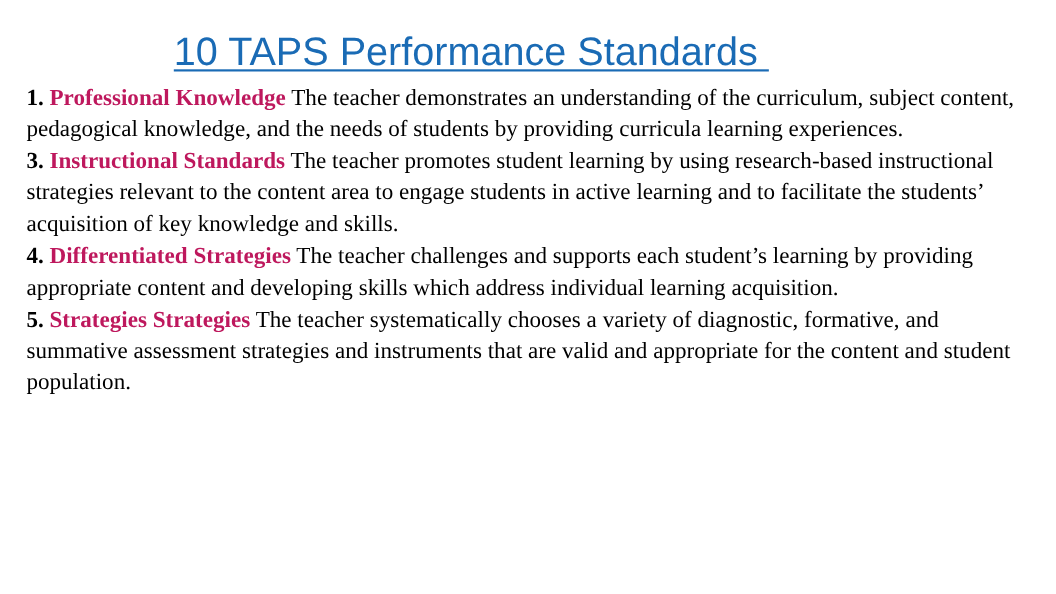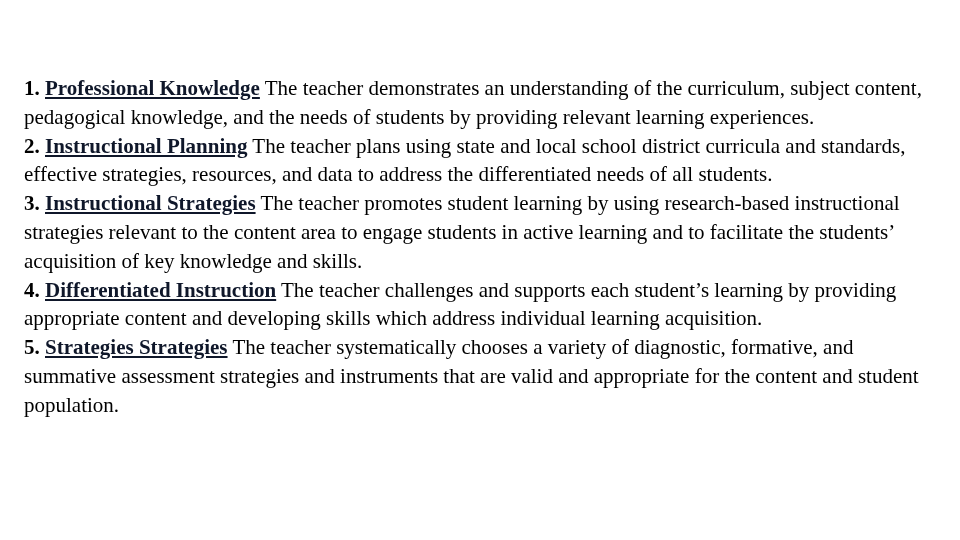--- a/index.html
+++ b/index.html
@@ -47,48 +47,43 @@
     }
     .standard {
       margin: 0;
       padding: 0;
     }
     .num {
       font-weight: bold;
     }
     .term {
       font-weight: bold;
-      color: #0f172a;
-      text-decoration: underline;
+      color: #be185d;
     }
   </style>
 </head>
 <body>
 
 <div class="slide">
+  <h1 class="title">10 TAPS Performance Standards </h1>
 
   <div class="body-text">
     <p class="standard">
       <span class="num">1.</span>
       <span class="term">Professional Knowledge</span>
-      <span class="desc">The teacher demonstrates an understanding of the curriculum, subject content, pedagogical knowledge, and the needs of students by providing relevant learning experiences.</span>
-    </p>
-    <p class="standard">
-      <span class="num">2.</span>
-      <span class="term">Instructional Planning</span>
-      <span class="desc">The teacher plans using state and local school district curricula and standards, effective strategies, resources, and data to address the differentiated needs of all students.</span>
+      <span class="desc">The teacher demonstrates an understanding of the curriculum, subject content, pedagogical knowledge, and the needs of students by providing curricula learning experiences.</span>
     </p>
     <p class="standard">
       <span class="num">3.</span>
-      <span class="term">Instructional Strategies</span>
+      <span class="term">Instructional Standards</span>
       <span class="desc">The teacher promotes student learning by using research-based instructional strategies relevant to the content area to engage students in active learning and to facilitate the students’ acquisition of key knowledge and skills.</span>
     </p>
     <p class="standard">
       <span class="num">4.</span>
-      <span class="term">Differentiated Instruction</span>
+      <span class="term">Differentiated Strategies</span>
       <span class="desc">The teacher challenges and supports each student’s learning by providing appropriate content and developing skills which address individual learning acquisition.</span>
     </p>
     <p class="standard">
       <span class="num">5.</span>
       <span class="term">Strategies Strategies</span>
       <span class="desc">The teacher systematically chooses a variety of diagnostic, formative, and summative assessment strategies and instruments that are valid and appropriate for the content and student population.</span>
     </p>
   </div>
 </div>
 

